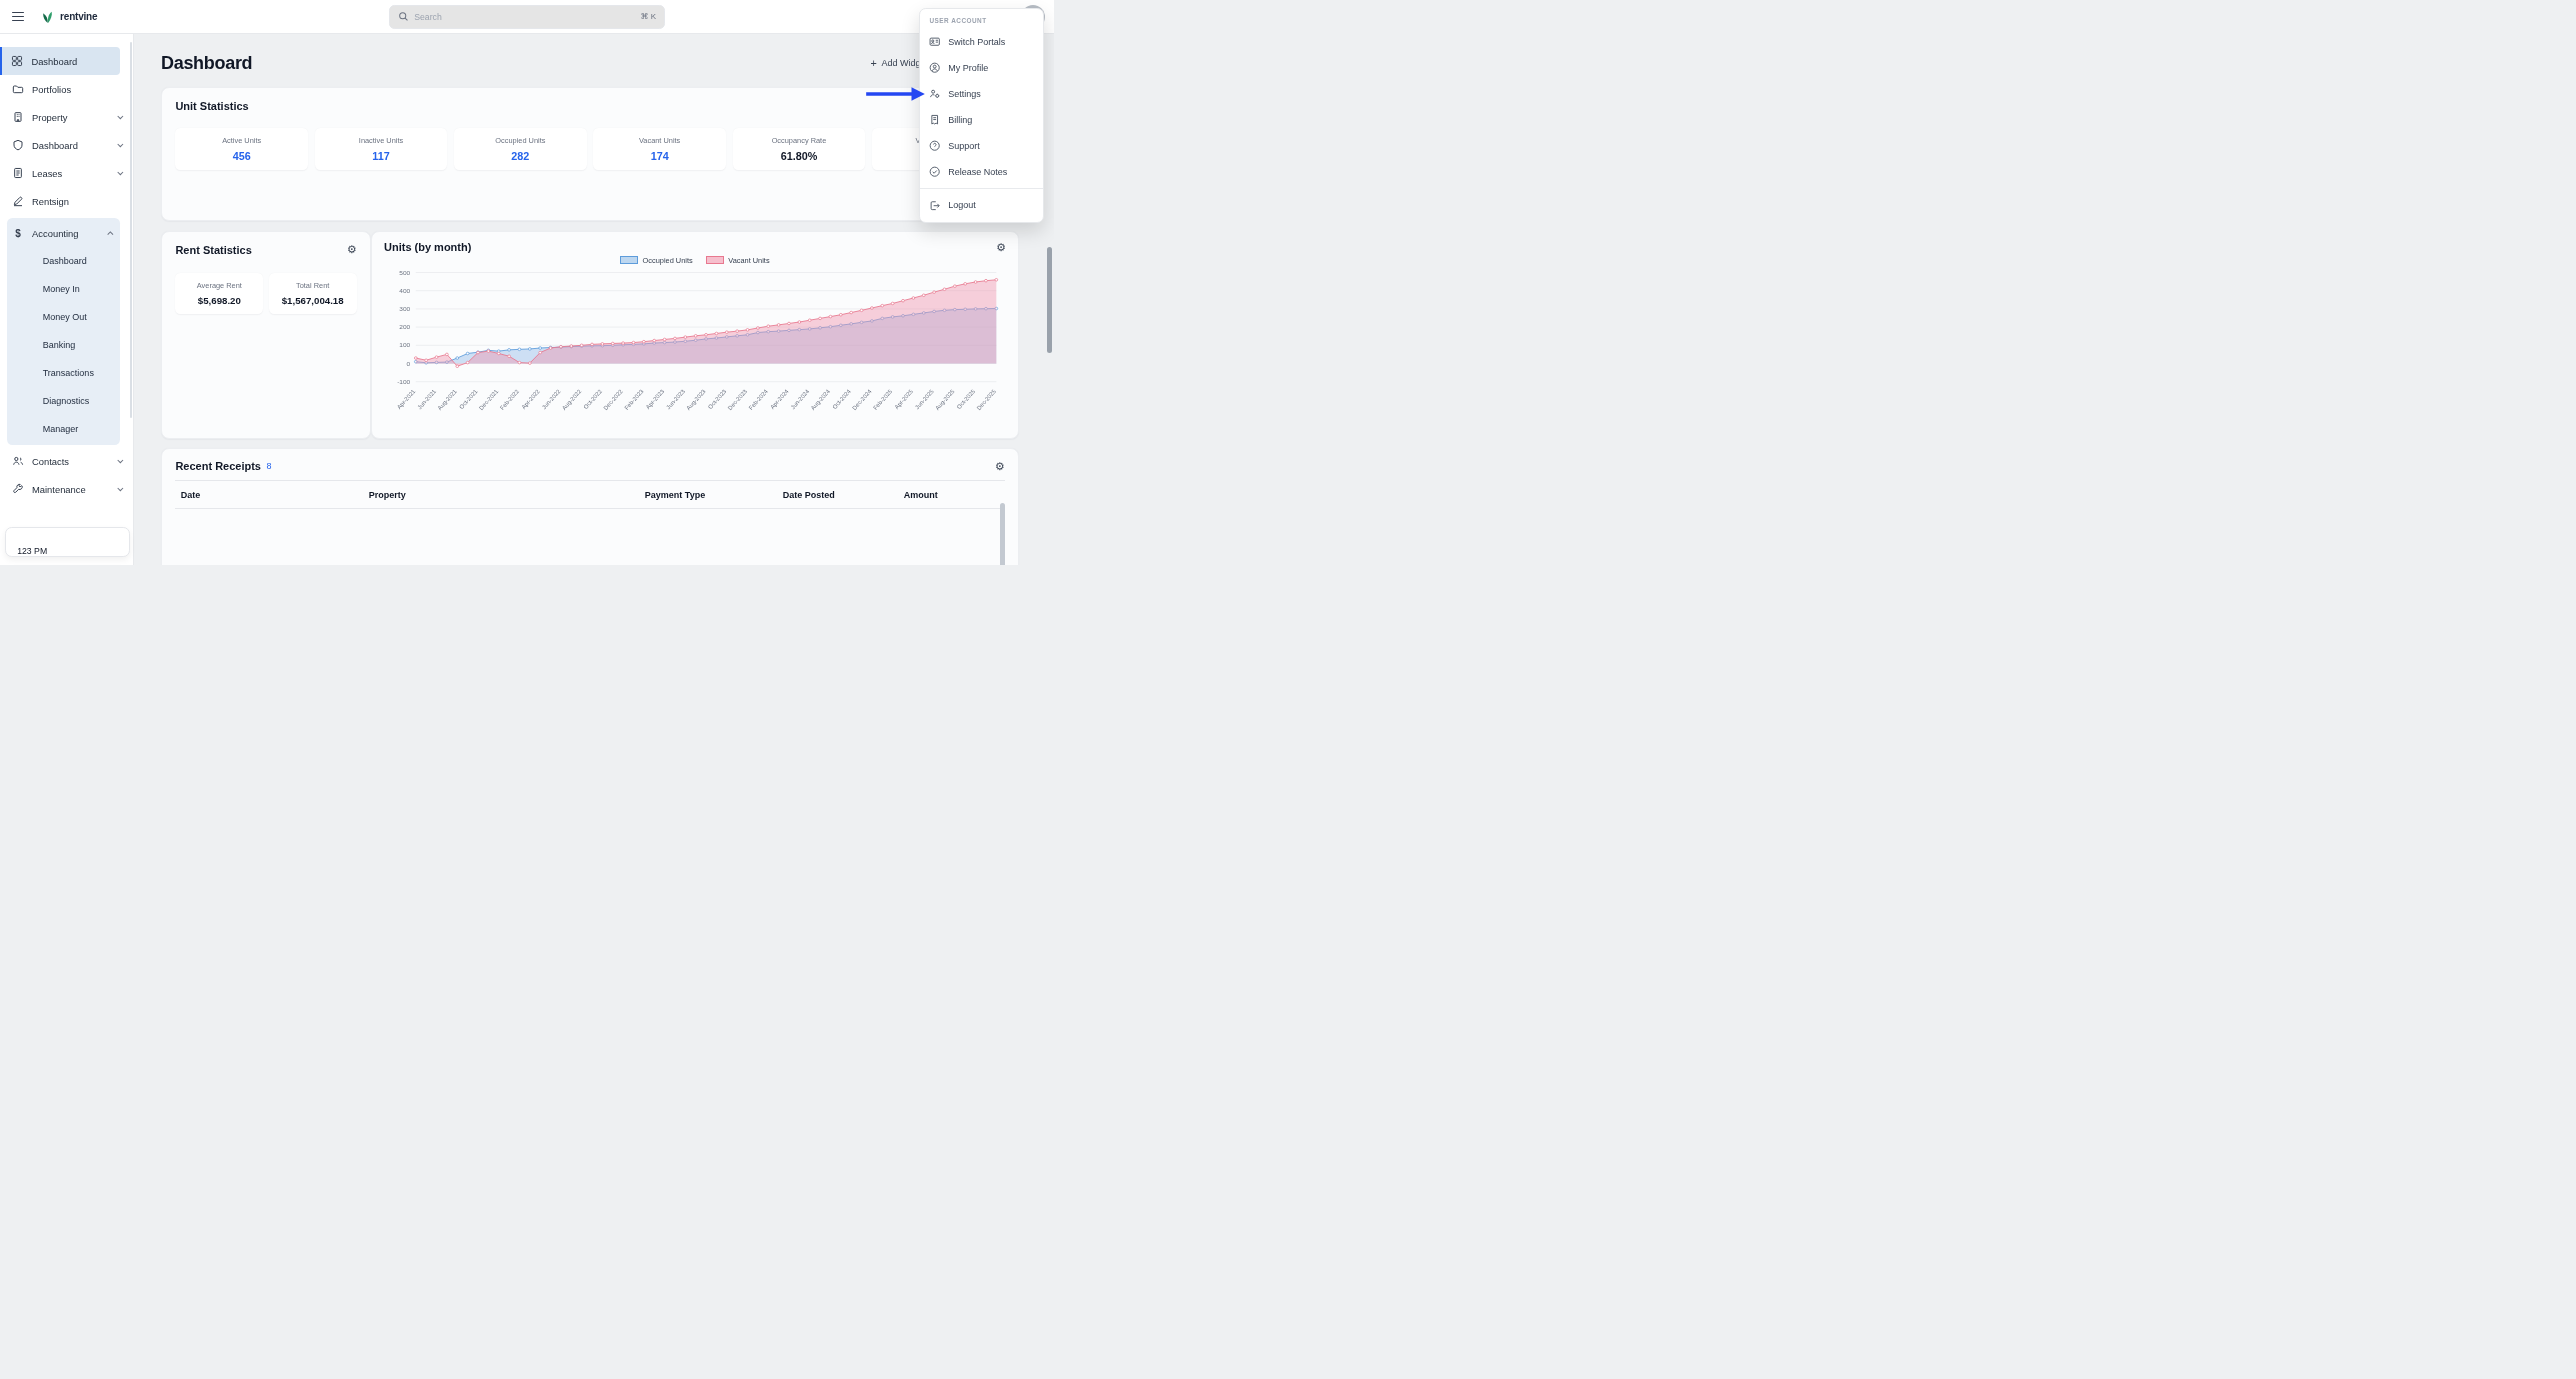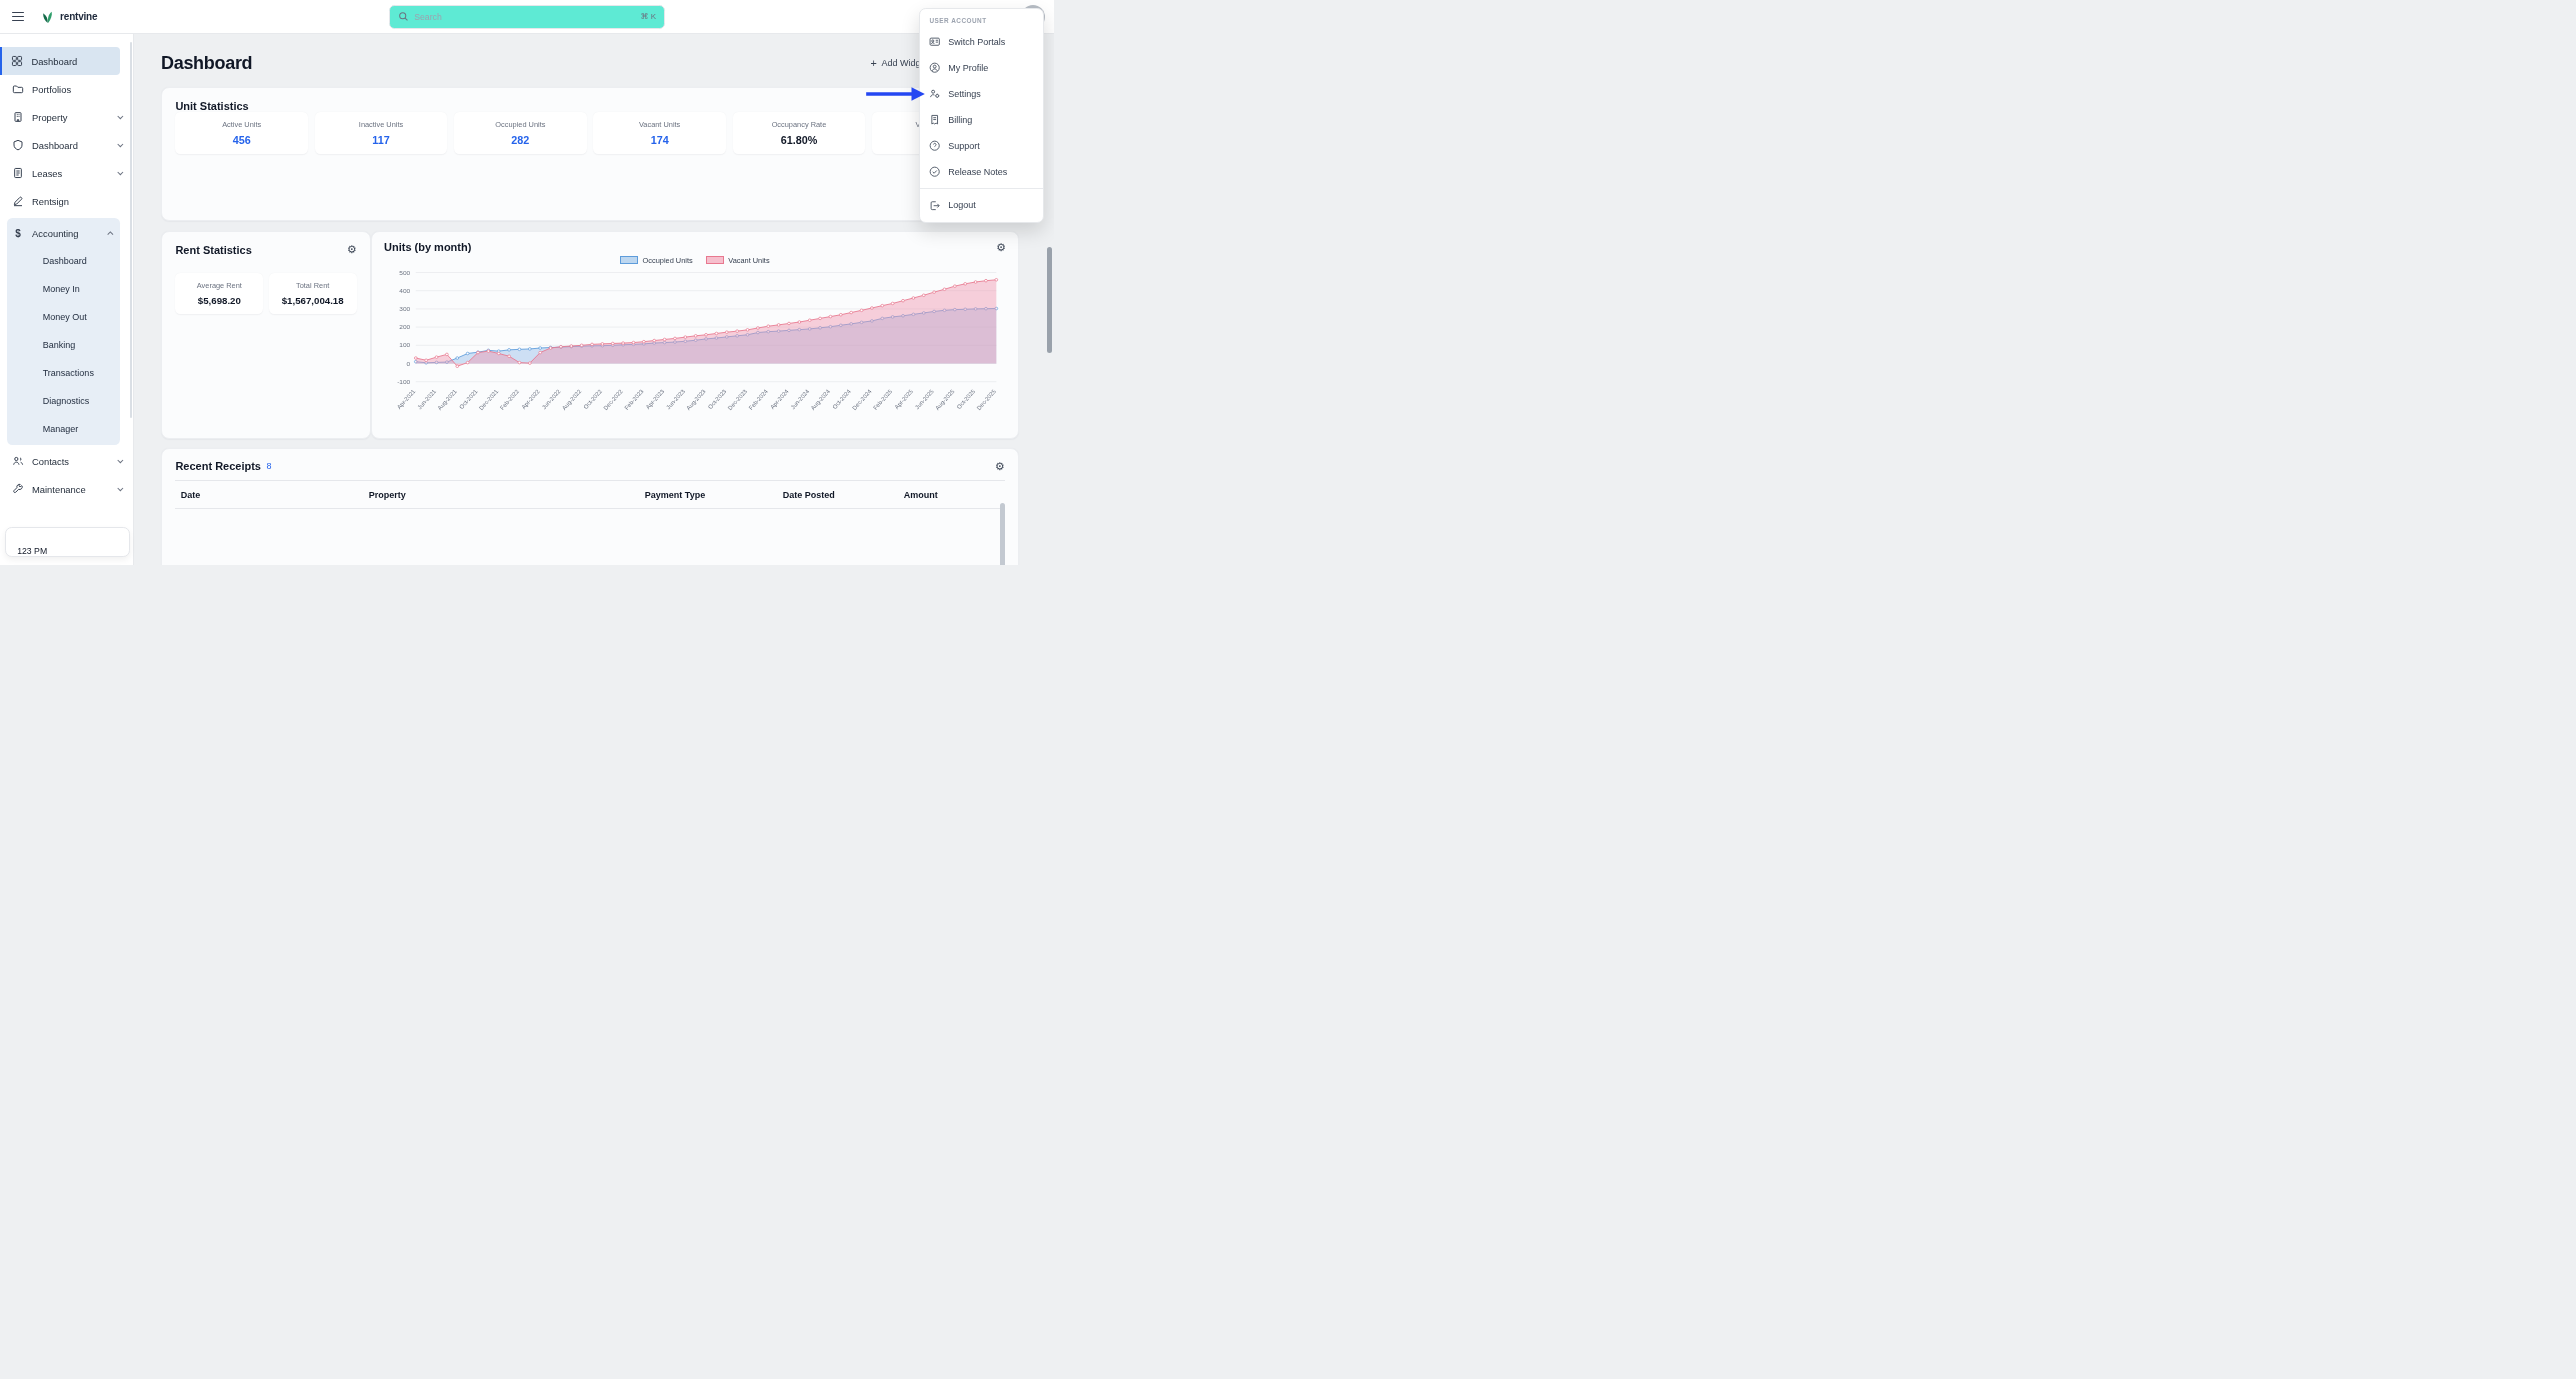--- a/index.html
+++ b/index.html
@@ -11,21 +11,21 @@
   svg { display:block; }
 
   
   .topbar { position:absolute; top:0; left:0; right:0; height:34px; background:#fff;
     border-bottom:0.7px solid #e7e9ec; display:flex; align-items:center; z-index:10; }
   .hamburger { width:24px; height:24px; margin-left:6.7px; display:flex; flex-direction:column;
     justify-content:center; gap:2.7px; padding-left:5.4px; cursor:pointer; }
   .hamburger span { width:12px; height:1.3px; background:#374151; border-radius:0.7px; }
   .brand { display:flex; align-items:center; gap:4px; margin-left:9.4px; cursor:pointer; }
   .brand-text { font-size:10px; font-weight:700; color:#1e293b; letter-spacing:-0.2px; }
-  .search { position:absolute; left:389px; top:4.7px; width:276px; height:24px; background:#5eead4;
+  .search { position:absolute; left:389px; top:4.7px; width:276px; height:24px; background:#e5e5e5;
     border:0.7px solid #e5e7eb; border-radius:5.4px; display:flex; align-items:center; padding:0 8px; gap:5.4px; }
   .search input { flex:1; border:none; background:transparent; outline:none; font-size:8.7px;
     color:#374151; font-family:inherit; }
   .search input::placeholder { color:#9ca3af; }
   .kbd { font-size:8px; color:#6b7280; white-space:nowrap; }
   .avatar { position:absolute; right:9.4px; top:4.7px; width:24px; height:24px; border-radius:50%;
     background:#b6bcc4; cursor:pointer; }
 
   
   .sidebar { position:absolute; top:34px; left:0; bottom:0; width:134px; background:#fff;
@@ -56,21 +56,21 @@
     cursor:pointer; margin-right:91px; }
   .plus { font-size:10.8px; line-height:1; color:#374151; }
 
   .card { background:#fbfcfd; border:0.7px solid #eceef1; border-radius:8px;
     box-shadow:0 0.7px 1.3px rgba(16,24,40,0.04); }
   .card-head { display:flex; justify-content:space-between; align-items:center; }
   .card-title { font-size:11px; font-weight:600; color:#111827; }
   .gear { font-size:10.8px; color:#374151; cursor:pointer; line-height:1; }
 
   .unit-stats-card { height:134px; padding:12px 13.4px; }
-  .stats-row { display:flex; gap:6.7px; }
+  .stats-row { display:flex; gap:6.7px; margin-top:16px; }
   .stat-tile { flex:1; background:#fff; border-radius:5.4px; box-shadow:0 0.7px 1.3px rgba(16,24,40,0.05);
     padding:8px 5.4px; text-align:center; }
   .stat-label { font-size:7.4px; color:#6b7280; margin-bottom:4.7px; }
   .stat-value { font-size:10.8px; font-weight:700; color:#2563eb; }
   .stat-value.dark { color:#111827; }
 
   .row2 { display:flex; margin-top:9.4px; height:208px; }
   .rent-card { width:210px; padding:12px 13.4px; }
   .rent-tiles { display:flex; gap:5.4px; margin-top:17.5px; }
   .rent-tile { flex:1; background:#fff; border-radius:5.4px; box-shadow:0 0.7px 1.3px rgba(16,24,40,0.05);

